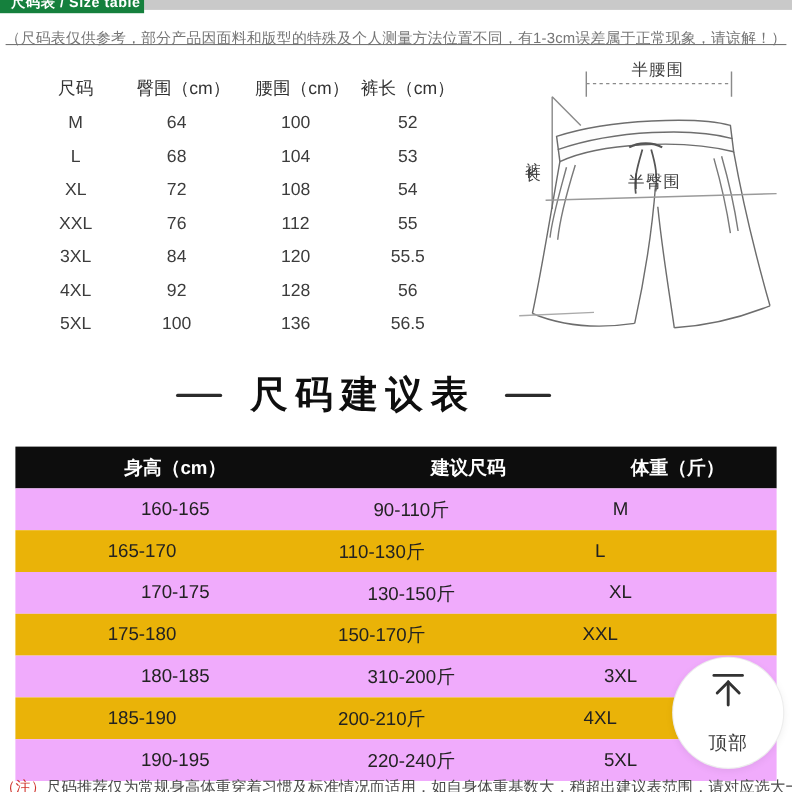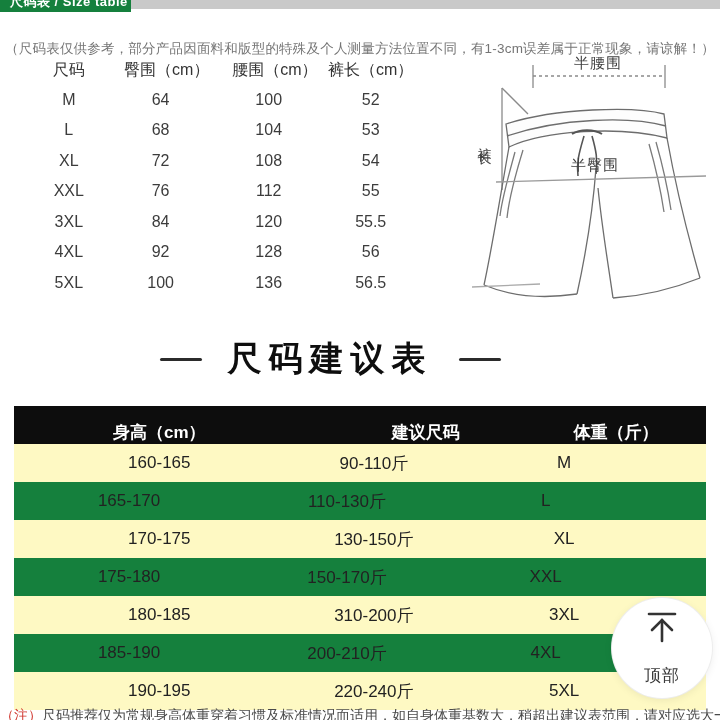--- a/index.html
+++ b/index.html
@@ -8,50 +8,50 @@
          font-family:"Liberation Sans","DejaVu Sans",sans-serif; color:#333; }
 
   
   .top-tab { position:absolute; left:0; top:0; width:131px; height:12px; background:#15803d;
              overflow:hidden; z-index:3; }
   .top-tab span { position:absolute; left:10px; top:-7px; color:#fff; font-size:13px;
                   font-weight:bold; white-space:nowrap; letter-spacing:.5px; }
   .top-strip { position:absolute; left:131px; top:0; right:0; height:9px; background:#c9c9c9; }
 
   
-  .note { position:absolute; top:40px; left:0; width:720px; text-align:center;
-          font-size:13.5px; color:#757575; letter-spacing:.2px; }
+  .note { position:absolute; top:26px; left:0; width:720px; text-align:center;
+          font-size:13.5px; color:#757575; letter-spacing:.2px;text-decoration:underline; }
 
   
   .stable { position:absolute; left:28px; top:60px; width:408px; }
-  .srow { display:flex; height:30.5px; align-items:flex-start; }
+  .srow { display:flex; height:30.5px; align-items:flex-end; }
   .srow .c { text-align:center; font-size:16px; color:#3c3c3c; }
   .c.c1 { width:20%; } .c.c2 { width:25%; } .c.c3 { width:28%; } .c.c4 { width:22%; }
   .shead .c { color:#333; font-size:16px; }
 
   
   .diagram { position:absolute; left:460px; top:48px; width:258px; height:260px; }
   .diagram svg { position:absolute; left:0; top:0; }
   .dg-label { position:absolute; font-size:15px; color:#3f3f3f; letter-spacing:1px; }
   .dg-waist { left:78px; top:6px; width:120px; text-align:center; }
   .dg-hip   { left:75px; top:108px; width:120px; text-align:center; }
   .dg-len   { left:16px; top:88px; writing-mode:vertical-rl; letter-spacing:4px; font-size:14px; }
 
   
   .heading { position:absolute; top:336px; left:0; width:660px; height:46px;
              display:flex; align-items:center; justify-content:center; gap:26px; }
   .heading .txt { font-size:34px; font-weight:800; color:#0e0e0e; letter-spacing:7px; }
   .heading .dash { width:42px; height:3px; background:#2b2b2b; border-radius:2px; }
 
   
   .gtable { position:absolute; left:14px; top:406px; width:692px; }
-  .ghead { display:flex; align-items:flex-end; height:38px; background:#0d0d0d; }
+  .ghead { display:flex; align-items:center; height:38px; background:#0d0d0d; }
   .ghead .g { color:#ffffff; font-weight:bold; font-size:17px; }
-  .grow { display:flex; align-items:center; height:38px; background:#fef9c3; }
-  .grow.alt { background:#15803d;gap:48px; }
+  .grow { display:flex; align-items:center; height:38px; background:#f0abfc; }
+  .grow.alt { background:#eab308;gap:48px; }
   .g { text-align:center; font-size:17px; color:#222; }
   .g.g1 { width:42%; } .g.g2 { width:20%; } .g.g3 { width:35%; } .g.g4 { width:3%; }
 
   
   .footnote { position:absolute; top:707px; left:0; width:720px; text-align:center;
               font-size:14px; color:#4a4a4a; white-space:nowrap; }
   .footnote .red { color:#d0342c; }
 
   
   .backtop { position:absolute; left:612px; top:598px; width:100px; height:100px;

